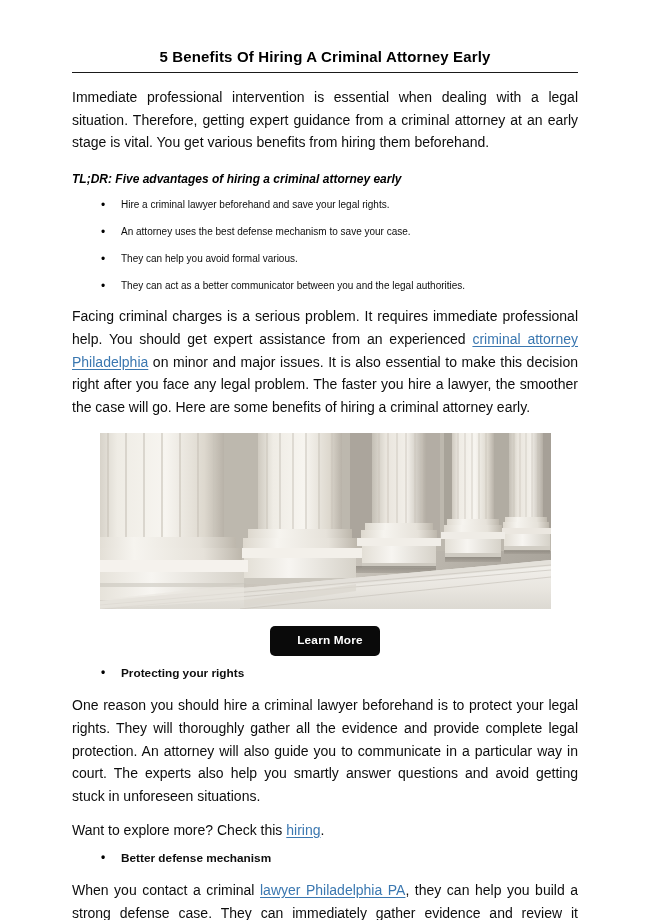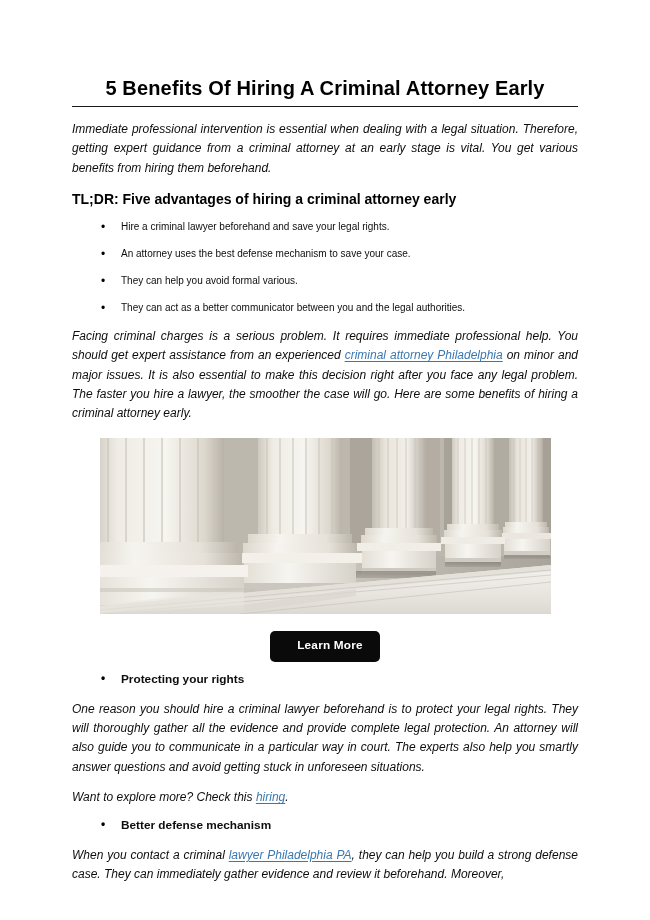--- a/index.html
+++ b/index.html
@@ -24,54 +24,54 @@
   .content {
     position: absolute;
     left: 72px;
     top: 0;
     width: 506px;
   }
 
   
   .doc-title {
     text-align: center;
-    font-size: 20px;
+    font-size: 15px;
     font-weight: bold;
     letter-spacing: 0.15px;
     margin: 0;
-    padding-top: 76px;
+    padding-top: 48px;
     line-height: 1.2;
     color: #000;
   }
   .title-rule {
     border: 0;
     border-top: 1.3px solid #1a1a1a;
     margin: 6px 0 0 0;
     width: 100%;
   }
 
   
   .para {
-    font-size: 12px;
+    font-size: 14px;
     line-height: 1.62;
     text-align: justify;
     text-justify: inter-word;
     margin: 11px 0 0 0;
     color: #0d0d0d;
-    font-style: italic;
   }
   .para.first { margin-top: 13px; }
   .para.nojust { text-align: left; }
 
   .tldr {
-    font-size: 14px;
+    font-size: 12px;
     font-weight: bold;
     line-height: 1.6;
-    margin: 10px 0 0 0;
+    margin: 16px 0 0 0;
     color: #000;
+    font-style: italic;
   }
 
   
   ul.bullets {
     list-style: none;
     margin: 6px 0 0 0;
     padding: 0;
   }
   ul.bullets li {
     position: relative;

